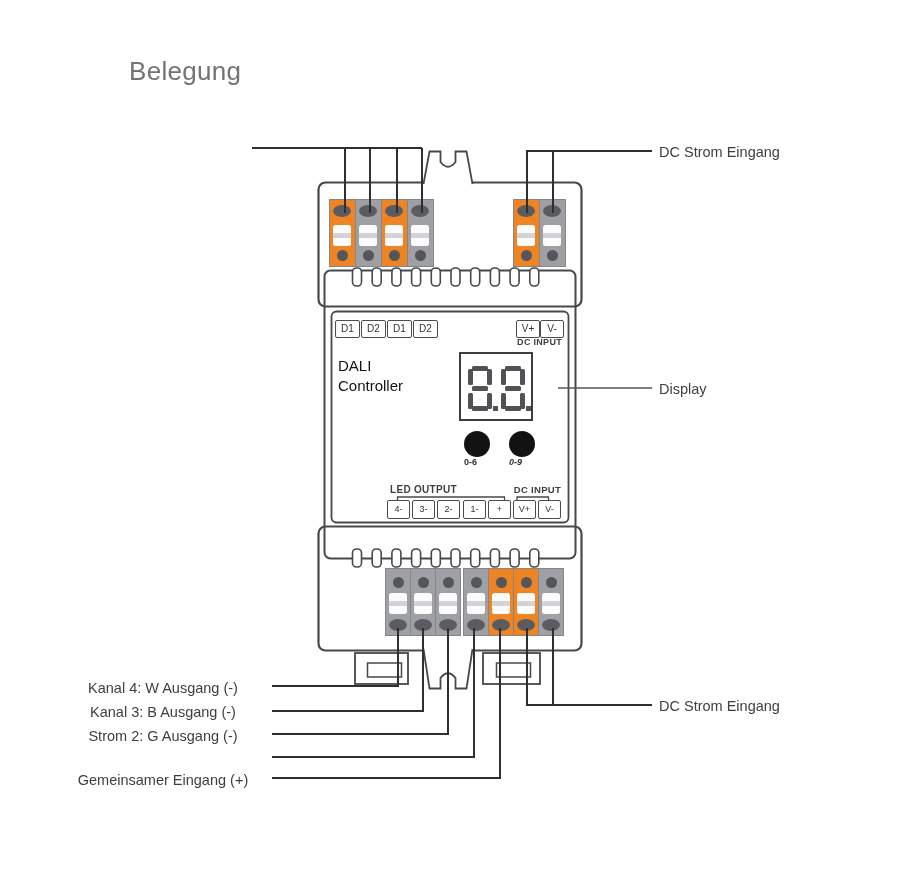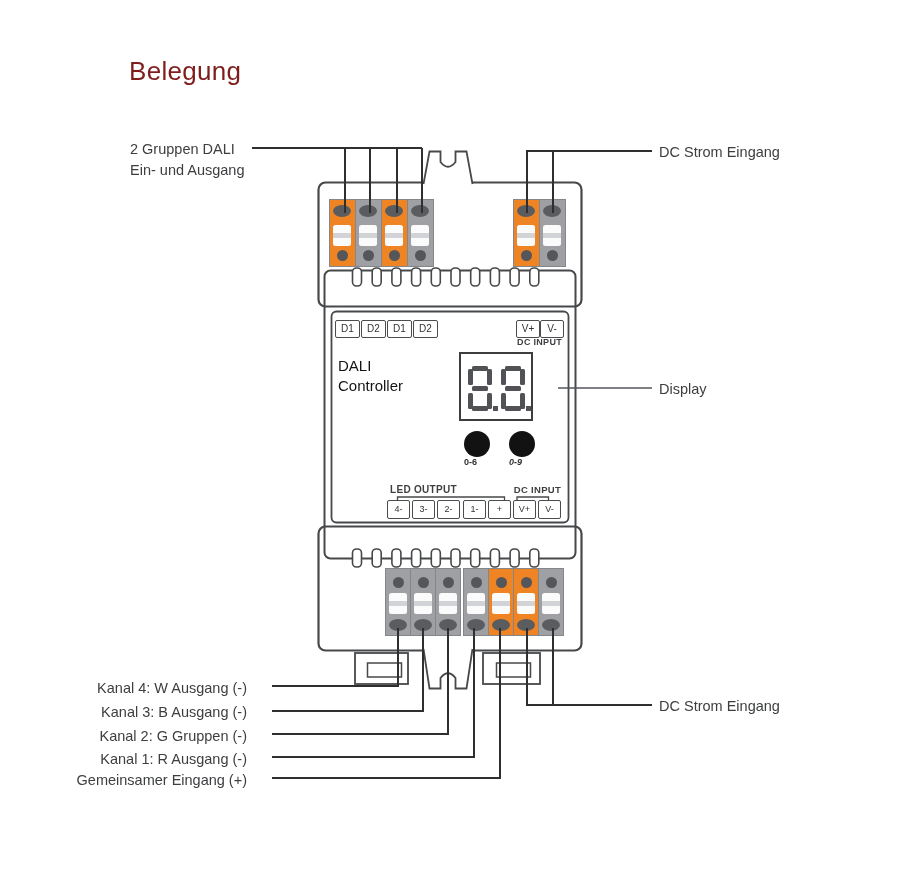--- a/index.html
+++ b/index.html
@@ -1,26 +1,26 @@
 <!DOCTYPE html>
 <html><head>
 <meta charset="utf-8">
 <style>
   html,body{margin:0;padding:0;background:#fff;}
   #stage{position:relative;width:903px;height:891px;background:#ffffff;overflow:hidden;
          font-family:"Liberation Sans",sans-serif;color:#3d3e40;}
   .abs{position:absolute;}
   
-  #title{left:129px;top:56px;font-size:26px;color:#7f1d1d;letter-spacing:.3px;}
+  #title{left:129px;top:56px;font-size:26px;color:#737373;letter-spacing:.3px;}
   .callout{font-size:14.5px;color:#3d3e40;line-height:21px;white-space:nowrap;}
   #lbl-dali-io{left:130px;top:139px;}
   #lbl-dc-top{left:659px;top:142px;}
   #lbl-display{left:659px;top:379px;}
   #lbl-dc-bottom{left:659px;top:696px;}
-  .ch{left:25px;width:222px;text-align:right;}
+  .ch{left:52px;width:222px;text-align:center;}
   .ch1{top:678px;} .ch2{top:702px;} .ch3{top:726px;} .ch4{top:749px;} .ch5{top:770px;}
   
   .term{width:27px;height:68px;border:1px solid #85868a;box-sizing:border-box;}
   .tt{top:199px;} .tb{top:568px;width:26px;}
   .orange{background:#EE8424;} .gray{background:#9EA0A3;}
   .t-oval{position:absolute;left:3px;width:18px;height:12px;background:#5b5c5f;border-radius:50%;}
   .tt .t-oval{top:5px;} .tb .t-oval{top:50px;}
   .t-slot{position:absolute;left:3px;width:18px;height:21px;background:#fbfbfb;border-radius:2.5px;overflow:hidden;}
   .tt .t-slot{top:25px;} .tb .t-slot{top:24px;}
   .t-stripe{position:absolute;top:8px;left:0;width:100%;height:5px;background:#d2d3d6;}
@@ -50,31 +50,26 @@
   .btn-lbl{top:457px;width:26px;text-align:left;font-size:9px;font-weight:bold;color:#2e2f31;}
   #overlay-svg{left:0;top:0;z-index:6;pointer-events:none;}
 </style>
 </head>
 <body>
 
 <div id="stage">
 
   <div class="abs" id="title">Belegung</div>
 
-  <div class="abs callout" id="lbl-dali-io">
-    <div>2 Gruppen DALI</div>
-    <div>Ein- und Ausgang</div>
-  </div>
   <div class="abs callout" id="lbl-dc-top">DC Strom Eingang</div>
   <div class="abs callout" id="lbl-display">Display</div>
   <div class="abs callout" id="lbl-dc-bottom">DC Strom Eingang</div>
   <div class="abs callout ch ch1">Kanal 4: W Ausgang (-)</div>
   <div class="abs callout ch ch2">Kanal 3: B Ausgang (-)</div>
-  <div class="abs callout ch ch3">Kanal 2: G Gruppen (-)</div>
-  <div class="abs callout ch ch4">Kanal 1: R Ausgang (-)</div>
+  <div class="abs callout ch ch3">Strom 2: G Ausgang (-)</div>
   <div class="abs callout ch ch5">Gemeinsamer Eingang (+)</div>
 
   <div class="abs term tt orange" style="left:329px">
       <span class="t-oval"></span>
       <span class="t-slot">
         <span class="t-stripe"></span>
       </span>
       <span class="t-dot"></span>
     </div>
   <div class="abs term tt gray" style="left:355px">

